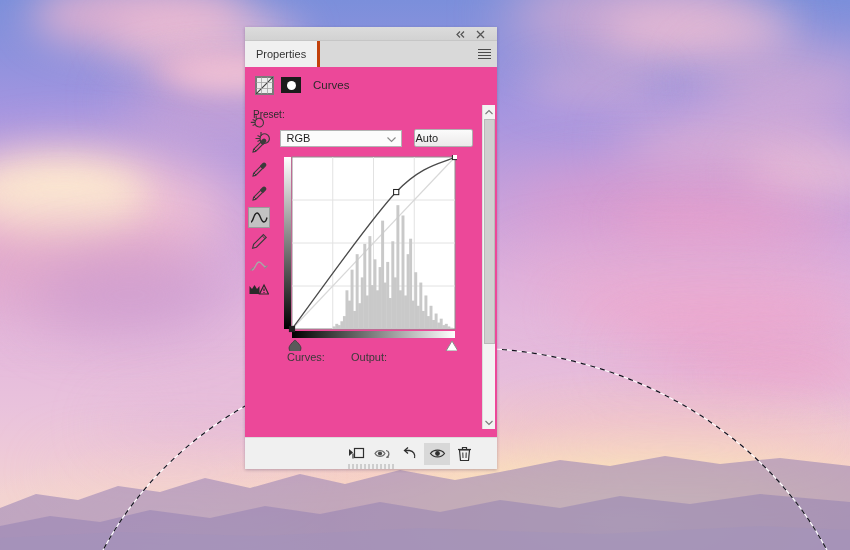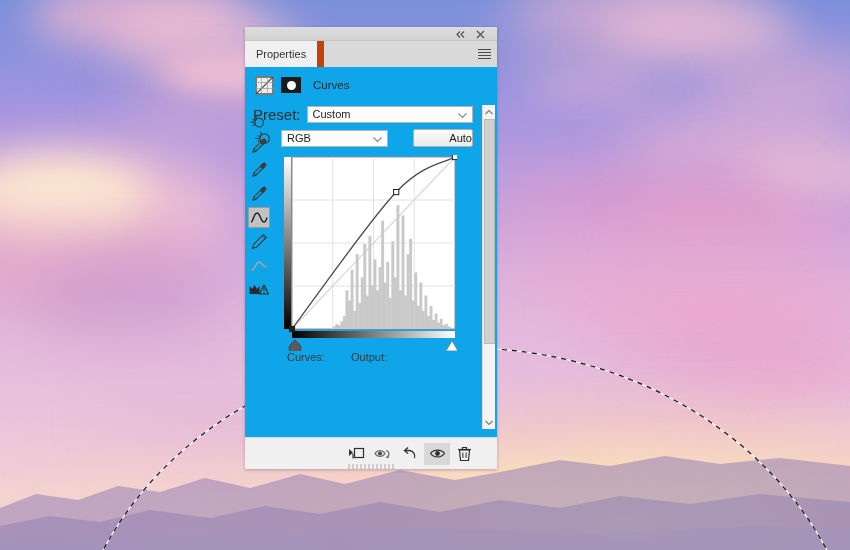--- a/index.html
+++ b/index.html
@@ -57,61 +57,61 @@
   .panel-titlebar {
     height:14px; background:linear-gradient(to bottom,#dcdcdc,#d2d2d2);
     position:relative; border-bottom:1px solid #c6c6c6;
   }
   .tb-btn { position:absolute; top:1px; width:14px; height:12px;
     display:flex; align-items:center; justify-content:center; color:#555; }
 
   .tabstrip { height:26px; background:#cfcfcf; display:flex; align-items:stretch; position:relative; }
   .tab {
     background:#f0f0f0; padding:0 11px; display:flex; align-items:center;
-    font-size:11px; color:#333; border-right:7px solid #c2410c;
+    font-size:11px; color:#333; border-right:3px solid #c2410c;
   }
   .tab-empty { flex:1; background:#d9d9d9; }
   .panel-menu { position:absolute; right:6px; top:8px; width:13px; }
   .panel-menu i { display:block; height:1px; background:#4a4a4a; margin-bottom:2px; }
 
-  .panel-body { background:#0ea5e9; height:calc(100% - 14px - 26px); position:relative; }
+  .panel-body { background:#ec4899; height:calc(100% - 14px - 26px); position:relative; }
 
   .adj-header { height:36px; display:flex; align-items:center; padding:0 0 0 10px; gap:7px; }
   .icon-curvebox {
     width:19px; height:19px; border:1px solid #7a7a7a; background:#e3e3e3;
     position:relative; overflow:hidden;
   }
   .icon-mask {
     width:20px; height:16px; background:#1b1b1b; position:relative;
     display:flex; align-items:center; justify-content:center;
   }
   .icon-mask .dot { width:9px; height:9px; border-radius:50%; background:#fff; }
   .adj-title { font-size:11.5px; color:#2b2b2b; margin-left:5px; }
 
   
   .content { position:absolute; left:0; right:16px; top:36px; bottom:36px; }
 
   .row { display:flex; align-items:center; padding:0 8px; }
   .row-preset { height:22px; gap:6px; }
-  .lbl { font-size:15px; color:#2e2e2e; }
+  .lbl { font-size:10px; color:#2e2e2e; }
 
   .select {
     flex:1; height:17px; background:#fcfcfc; border:1px solid #b4b4b4;
     display:flex; align-items:center; padding:0 5px; font-size:11px; color:#222;
     position:relative;
   }
   .select .chev { position:absolute; right:5px; top:4px; color:#888; font-size:9px; }
 
   .row-channel { height:26px; gap:6px; align-items:center; }
   .tap-icon { width:22px; height:18px; display:flex; align-items:center; justify-content:center; }
-  .sel-rgb { width:107px; flex:none; }
+  .sel-rgb { width:122px; flex:none; }
   .btn-auto {
     width:60px; height:18px; background:linear-gradient(to bottom,#fbfbfb,#eceaea);
     border:1px solid #b0b0b0; border-radius:2px;
-    display:flex; align-items:center; justify-content:flex-end; font-size:11px; color:#222;padding-left:24px;
+    display:flex; align-items:center; justify-content:flex-start; font-size:11px; color:#222;
   }
 
   .graph-area { position:relative; margin:4px 0 0 0; height:190px; }
   .tools {
     position:absolute; left:2px; top:-44px; width:24px;
     display:flex; flex-direction:column; align-items:center; gap:3px;
   }
   .tool { width:22px; height:21px; display:flex; align-items:center; justify-content:center; }
   .tool.active { background:#c2c2c2; border:1px solid #9a9a9a; }
 
@@ -233,28 +233,20 @@
       <div class="icon-mask">
         <span class="dot"></span>
       </div>
       <div class="adj-title">Curves</div>
     </div>
 
     <div class="content">
 
       <div class="row row-preset">
         <span class="lbl">Preset:</span>
-        <div class="select">
-          <span>Custom</span>
-          <span class="chev">
-            <svg width="9" height="6" viewBox="0 0 9 6">
-                <path d="M0.5,0.5 L4.5,4.5 L8.5,0.5" fill="none" stroke="#8a8a8a" stroke-width="1.1"></path>
-              </svg>
-          </span>
-        </div>
       </div>
 
       <div class="row row-channel">
         <div class="tap-icon">
           <svg width="20" height="16" viewBox="0 0 20 16">
             <path d="M6,9 C6,5 9,3 12,4 C15,5 16,8 15,10.5 C14,13 11,14 8.5,13 C7,12.4 6.2,11 6,9 Z" fill="none" stroke="#3b3b3b" stroke-width="1.15"></path>
             <path d="M6,8.5 L1.5,8.5 M3.5,5.5 L6.5,7 M3.5,11.5 L6.5,10" stroke="#3b3b3b" stroke-width="1.15"></path>
             <path d="M7,2 L7,6" stroke="#3b3b3b" stroke-width="1.15"></path>
           </svg>
         </div>

